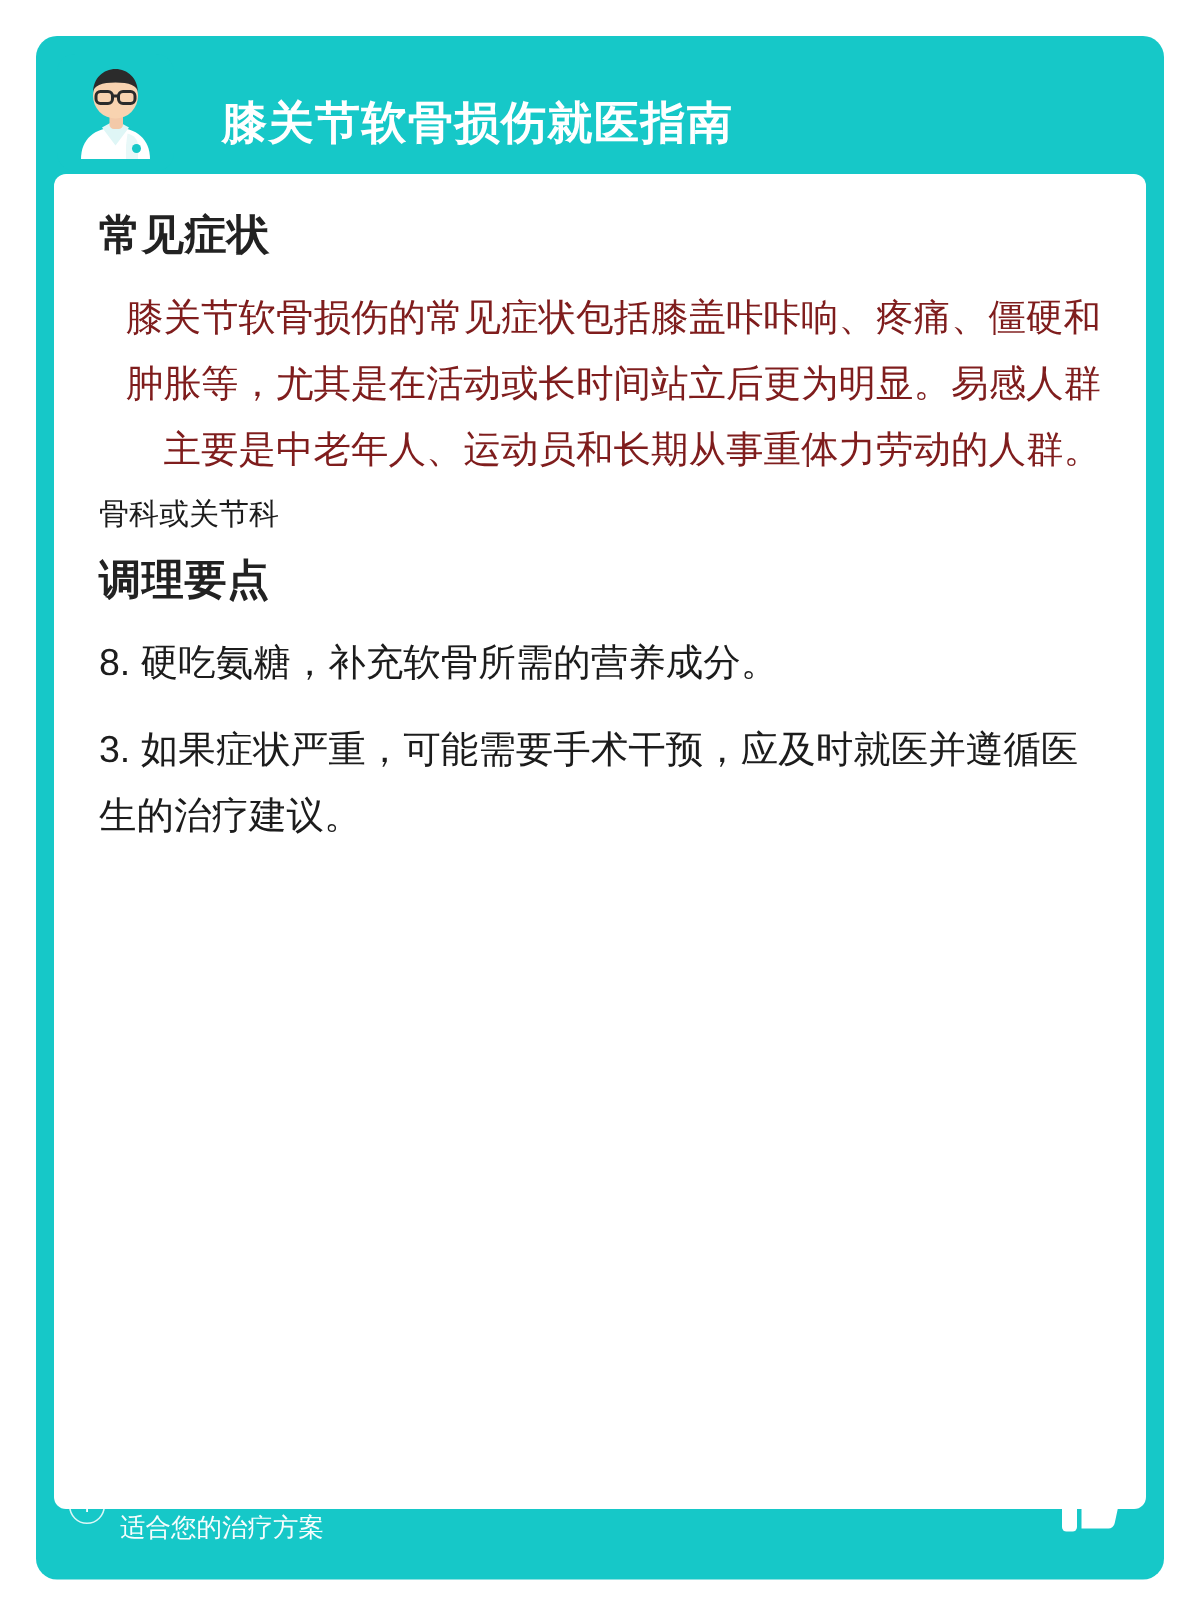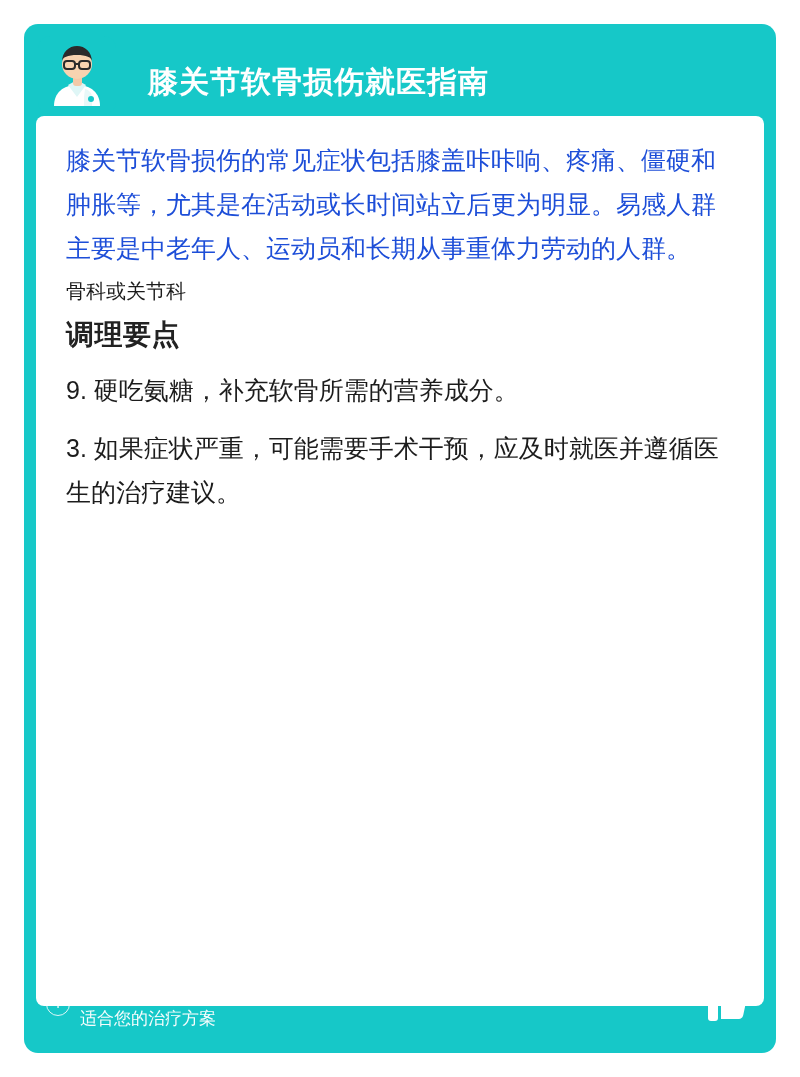--- a/index.html
+++ b/index.html
@@ -63,21 +63,22 @@
     color: #222222;
     letter-spacing: 0.5px;
   }
   .section-gap {
     margin-top: 30px;
   }
   p.para {
     margin: 0;
     font-size: 25px;
     line-height: 44px;
-    color: #1d4ed8;
+    color: #7f1d1d;
+    text-align: right;
   }
   .plain {
     margin: 0 0 4px 0;
     font-size: 20px;
     line-height: 42px;
     color: #1c1c1c;
   }
   ol.steps {
     margin: 8px 0 0 0;
     padding: 0;
@@ -145,27 +146,28 @@
         <line x1="37" y1="28" x2="41" y2="28" stroke="#2b2b2b" stroke-width="2"></line>
         <path d="M47 53c4 1 7 4 7 8v9h-8v-9z" fill="#e8f8f8"></path>
         <circle cx="53" cy="63" r="3" fill="#16c8c8"></circle>
       </svg>
     </span>
     <div class="title">膝关节软骨损伤就医指南</div>
   </div>
 
   <div class="body">
 
+    <h2 class="section">常见症状</h2>
     <p class="para">膝关节软骨损伤的常见症状包括膝盖咔咔响、疼痛、僵硬和肿胀等，尤其是在活动或长时间站立后更为明显。易感人群主要是中老年人、运动员和长期从事重体力劳动的人群。</p>
 
     <p class="plain">骨科或关节科</p>
 
     <h2 class="section section-gap">调理要点</h2>
     <ol class="steps">
-      <li>9. 硬吃氨糖，补充软骨所需的营养成分。</li>
+      <li>8. 硬吃氨糖，补充软骨所需的营养成分。</li>
       <li>3. 如果症状严重，可能需要手术干预，应及时就医并遵循医生的治疗建议。</li>
     </ol>
 
   </div>
 
   <div class="footer">
     <span class="footer-icon">i</span>
     <div class="footer-text">京东互联网医院提醒您：内容仅供参考，如有相关疾病，请咨询专业医生，获取最适合您的治疗方案</div>
     <span class="thumb">
       <svg viewBox="0 0 46 46" width="46" height="46" aria-hidden="true">

